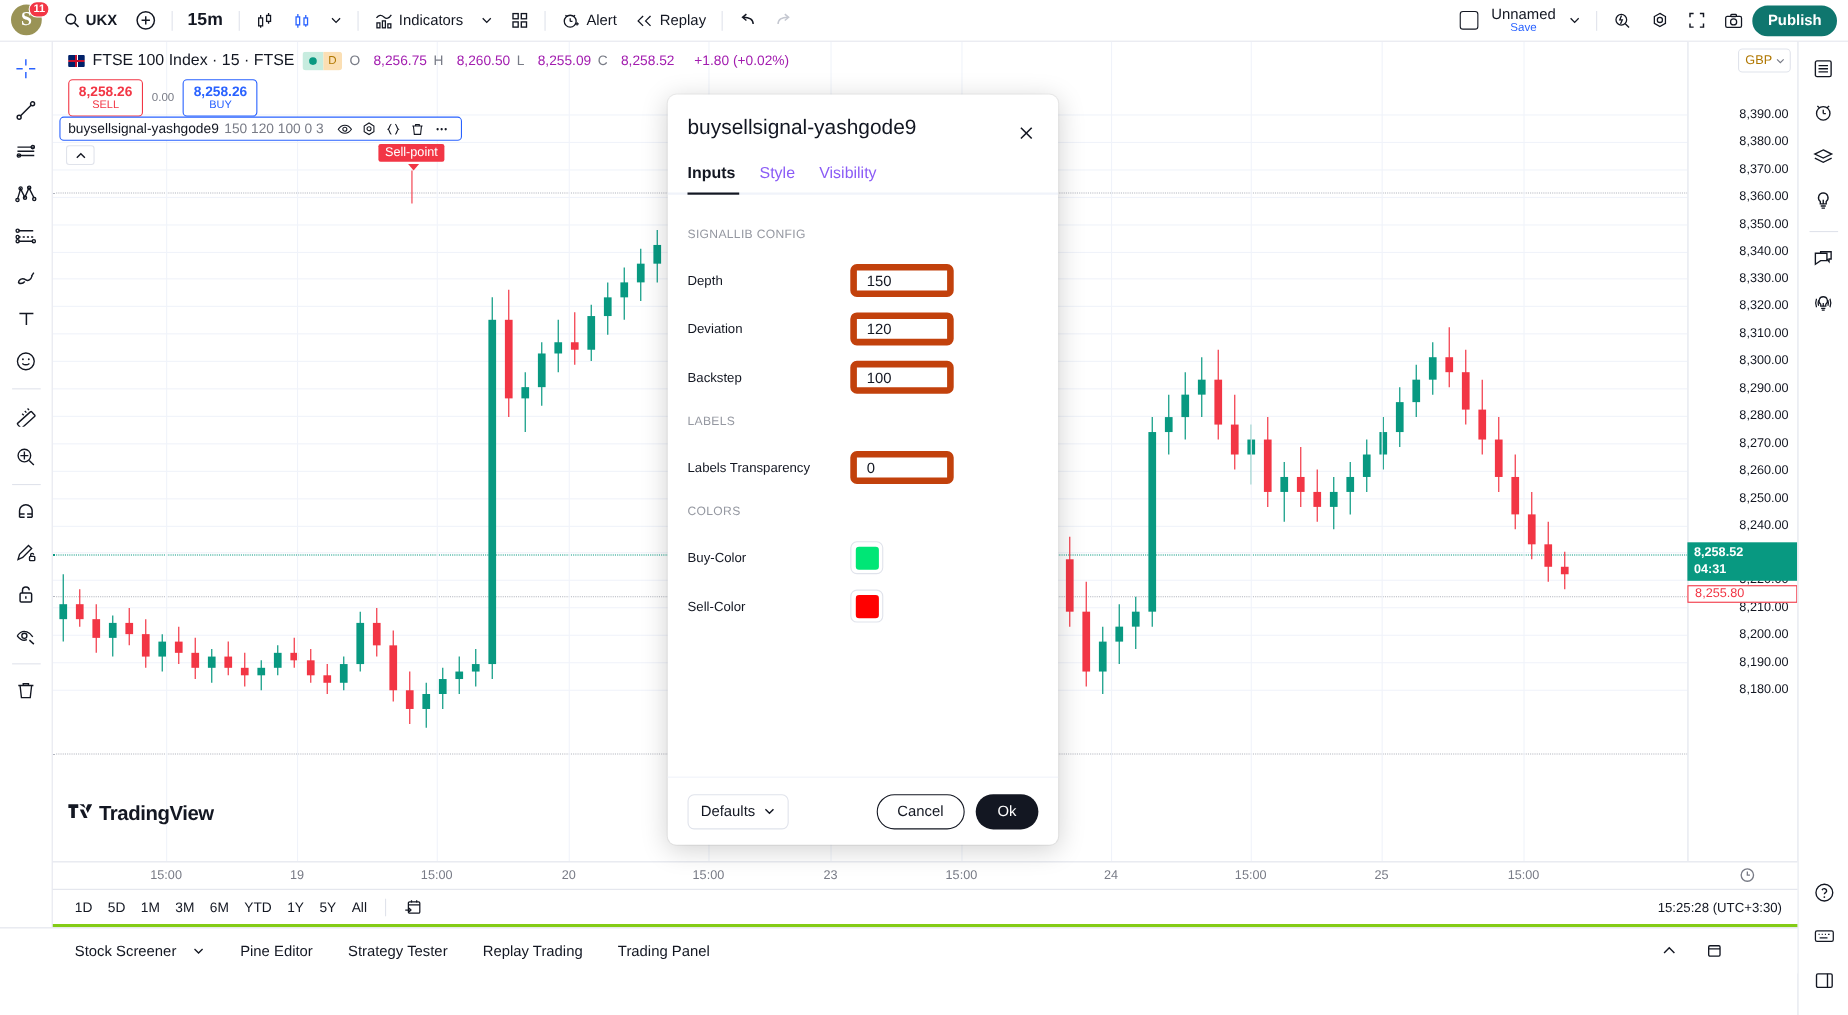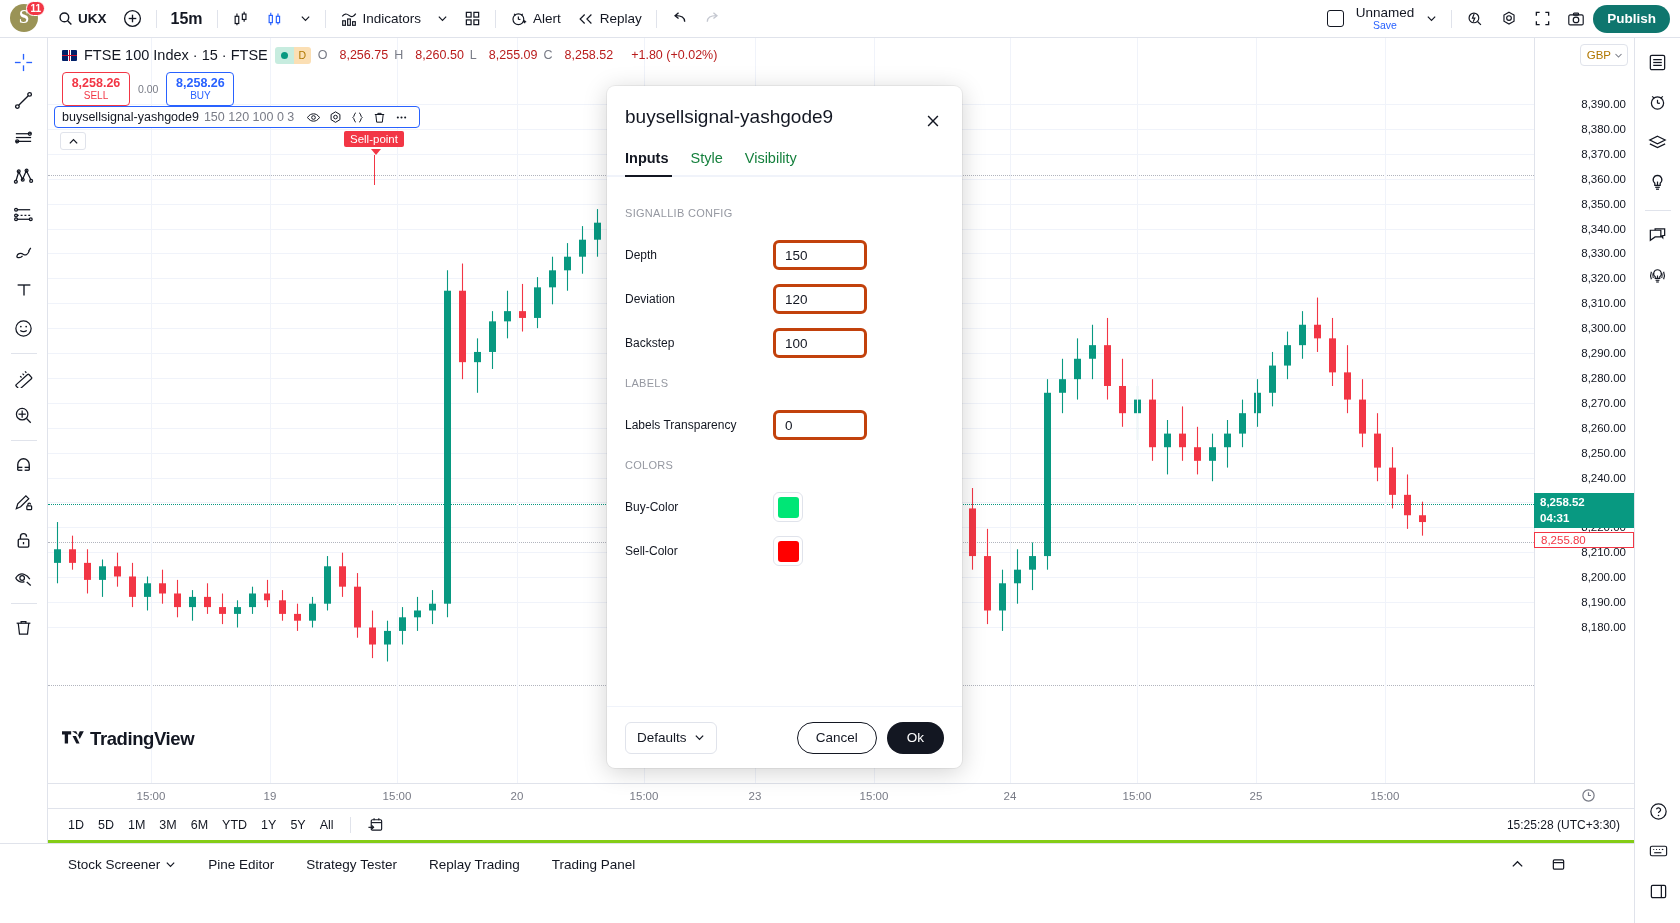--- a/index.html
+++ b/index.html
@@ -142,21 +142,21 @@
   }
   .badge-pair {
     display: flex; align-items: center; height: 17px; border-radius: 3px; overflow: hidden;
   }
   .bp-green { background: #c7ecdf; width: 19px; height: 17px; display:flex; align-items:center; justify-content:center;}
   .bp-dot { width: 7px; height: 7px; border-radius: 50%; background: #089981; }
   .bp-orange { background: #fbdfb4; width: 17px; height: 17px; color: #b07700;
     font-size: 10.5px; display: flex; align-items: center; justify-content: center; }
   .ohlc { font-size: 12.5px; color: #089981; display: flex; gap: 6px; }
   .ohlc .lb { color: #787b86; }
-  .ohlc span.val { color: #b91c1c; padding-left: 12px; }
+  .ohlc span.val { color: #a21caf; padding-left: 12px; }
 
   .btns-row { display: flex; align-items: center; gap: 8px; margin-top: 6px; margin-left: 6px; }
   .sell-box, .buy-box {
     width: 68px; height: 34px; border-radius: 4px;
     display: flex; flex-direction: column; align-items: center; justify-content: center;
     line-height: 1.15; cursor: pointer; background: #fff;
   }
   .sell-box { border: 1px solid #f23645; color: #f23645; }
   .buy-box { border: 1px solid #2962ff; color: #2962ff; }
   .sell-box .p, .buy-box .p { font-size: 12.5px; font-weight: 700; }
@@ -206,21 +206,21 @@
   .range-item { font-size: 12.5px; color: #131722; padding: 3px 6px; border-radius: 4px; cursor: pointer; }
   .rb-sep { width: 1px; height: 16px; background: #e0e3eb; margin: 0 8px; }
   .clock-time { margin-left: auto; font-size: 12px; color: #131722; }
 
   
   .bottombar {
     position: absolute; top: 843px; left: 0; width: 1634px; height: 42px;
     border-top: 1px solid #e0e3eb; background: #fff;
     display: flex; align-items: center; padding: 0 58px;
   }
-  .bb-item { display: flex; align-items: center; gap: 5px;
+  .bb-item { display: flex; align-items: center; gap: 15px;
     font-size: 13.5px; color: #131722; padding: 5px 10px; border-radius: 5px;
     cursor: pointer; margin-right: 12px; }
   .bb-right { margin-left: auto; display: flex; gap: 6px; align-items: center; }
   .tvlogo { position: absolute; left: 62px; top: 728px; display: flex; align-items: center; gap: 6px; }
   .tvlogo .txt { font-size: 18.5px; font-weight: bold; letter-spacing: -0.4px; }
 
   
   .overlay-dialog {
     position: absolute; left: 607px; top: 86px; width: 355px; height: 682px;
     background: #fff; border-radius: 8px;
@@ -231,32 +231,32 @@
   .dlg-title { font-size: 19px; color: #131722; font-weight: 400; }
   .dlg-close {
     position: absolute; top: 22px; right: 16px; width: 26px; height: 26px;
     display: flex; align-items: center; justify-content: center;
     border-radius: 4px; cursor: pointer; color: #131722;
   }
   .dlg-tabs {
     display: flex; gap: 22px; padding: 0 18px; margin-top: 22px;
     border-bottom: 2px solid #f0f3fa; position: relative;
   }
-  .dlg-tab { font-size: 14.5px; color: #15803d; padding-bottom: 9px; cursor: pointer; }
+  .dlg-tab { font-size: 14.5px; color: #8b5cf6; padding-bottom: 9px; cursor: pointer; }
   .dlg-tab.active { color: #131722; font-weight: 600; }
   .dlg-tab.active:after {
     content: ''; position: absolute; bottom: -2px; left: 18px;
     width: 47px; height: 2px; background: #131722;
   }
   .dlg-body { flex: 1; overflow-y: auto; padding: 18px 18px 6px 18px; }
   .sect-label { font-size: 11px; color: #9598a1; letter-spacing: 0.3px; margin: 12px 0 14px 0; }
   .frow { display: flex; align-items: center; min-height: 44px; }
   .frow .lbl { font-size: 12px; color: #131722; width: 148px; }
   .fld {
-    width: 94px; height: 30px; border: 3px solid #c2410c; border-radius: 6px;
+    width: 94px; height: 30px; border: 6px solid #c2410c; border-radius: 6px;
     background: #fff; font-size: 13.5px; color: #131722;
     padding: 0 9px; font-family: "Liberation Sans", sans-serif; outline: none;
   }
   .swatch-btn {
     width: 30px; height: 30px; border: 1px solid #e0e3eb; border-radius: 6px;
     background: #fff; display: flex; align-items: center; justify-content: center; cursor: pointer;
   }
   .swatch { width: 21px; height: 21px; border-radius: 3px; }
   .dlg-foot {
     border-top: 1px solid #f0f3fa; height: 62px;

